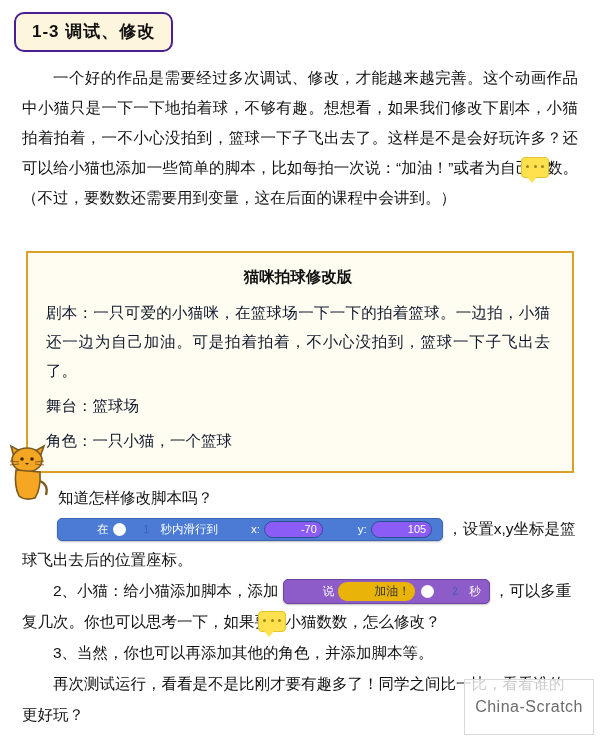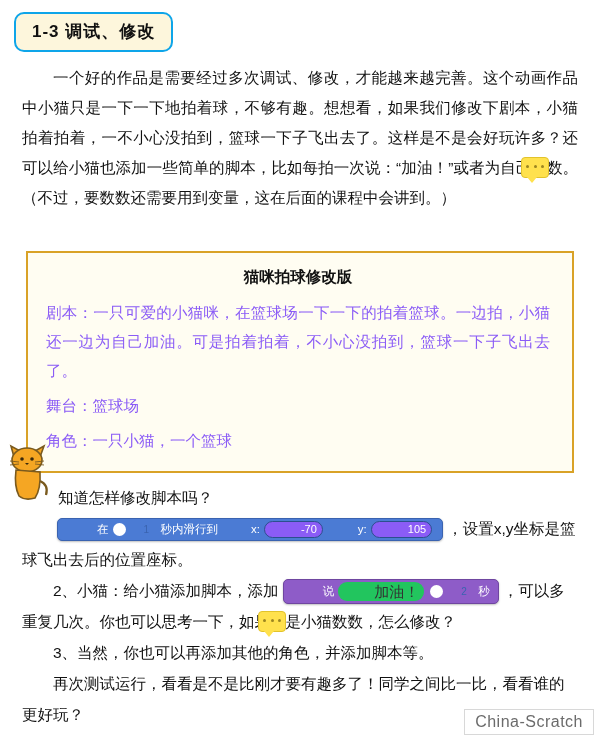--- a/index.html
+++ b/index.html
@@ -19,21 +19,21 @@
     position: relative;
     width: 600px;
     height: 741px;
   }
 
   
   .section-badge {
     position: absolute;
     left: 14px;
     top: 12px;
-    border: 2px solid #0ea5e9;
+    border: 2px solid #4c1d95;
     border-radius: 10px;
     background: #fdf6dc;
     padding: 6px 16px 7px 16px;
     font-size: 17px;
     font-weight: bold;
     color: #111;
     letter-spacing: 1px;
     box-sizing: border-box;
   }
 
@@ -65,21 +65,21 @@
   .callout-title {
     text-align: center;
     font-size: 15.5px;
     font-weight: bold;
     color: #111;
     margin-bottom: 10px;
   }
   .callout-line {
     font-size: 15.5px;
     line-height: 29px;
-    color: #8b5cf6;
+    color: #0f172a;
     text-align: justify;
     text-justify: inter-ideograph;
   }
   .callout-line + .callout-line { margin-top: 6px; }
 
   
   .mascot {
     position: absolute;
     left: 6px;
     top: 441px;
@@ -112,26 +112,26 @@
     color: #fff;
     font-family: "Liberation Sans", sans-serif;
     white-space: nowrap;
     line-height: 1.2;
     box-shadow: 0 1px 2px rgba(0,0,0,0.25);
   }
   .block-motion { background: #4b7bd4; border: 1px solid #3a63b0; }
   .block-looks  { background: #8e5cc8; border: 1px solid #6f46a0; }
   .block .oval {
     display: inline-block;
-    background: #22c55e;
+    background: #eab308;
     color: #333;
     border-radius: 9px;
     padding: 2px 5px;
     margin: 0 3px;
-    font-size: 15px;
+    font-size: 12px;
     line-height: 15px;
   }
   .block .oval-dark {
     display: inline-block;
     background: #8b5cf6;
     color: #fff;
     border-radius: 9px;
     padding: 0px 5px;
     margin: 0 3px;
     font-size: 11px;
@@ -188,21 +188,21 @@
 
   
   .watermark {
     position: absolute;
     right: 6px;
     bottom: 6px;
     background: rgba(255,255,255,0.78);
     border: 1px solid #d8d8d8;
     color: #6b6b6b;
     font-size: 16px;
-    padding: 3px 10px;
+    padding: 18px 10px;
     letter-spacing: 0.5px;
   }
 </style>
 </head>
 <body>
 
 <div class="page">
 
   <div class="section-badge">1-3 调试、修改</div>
 

